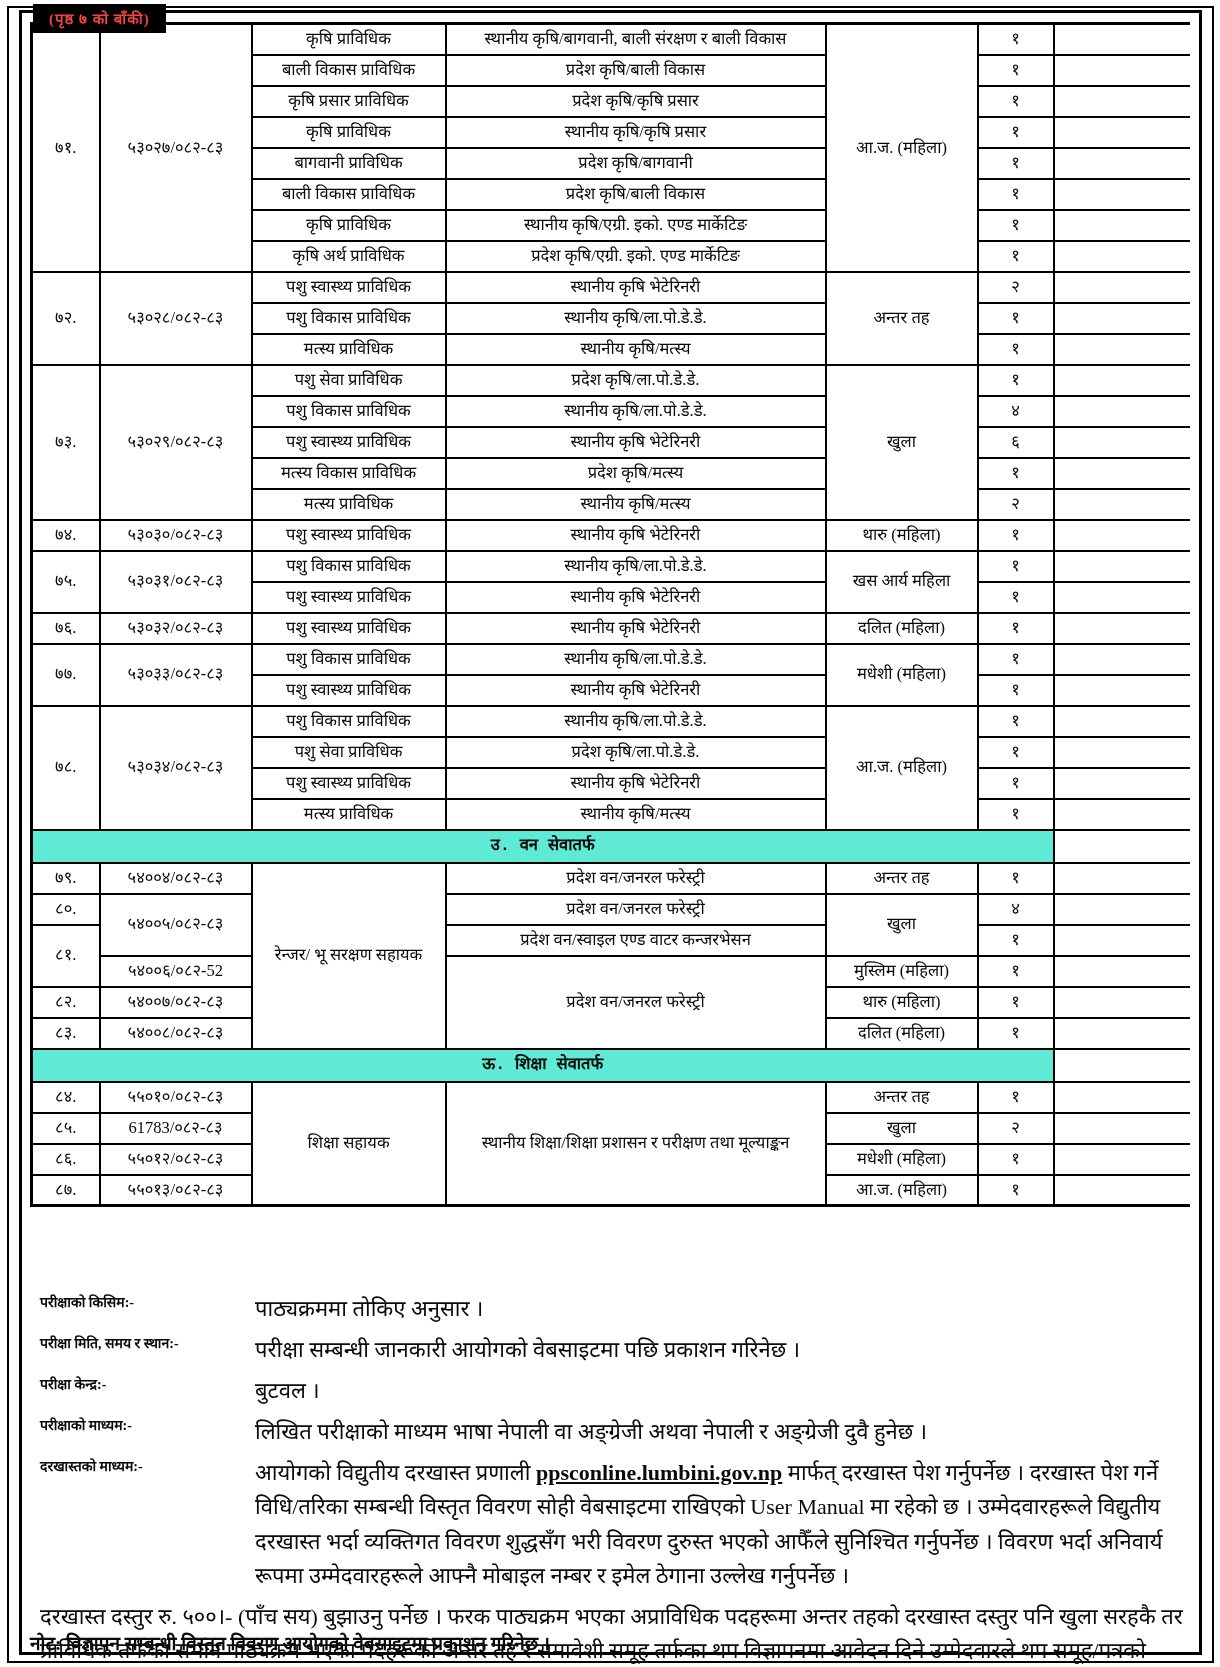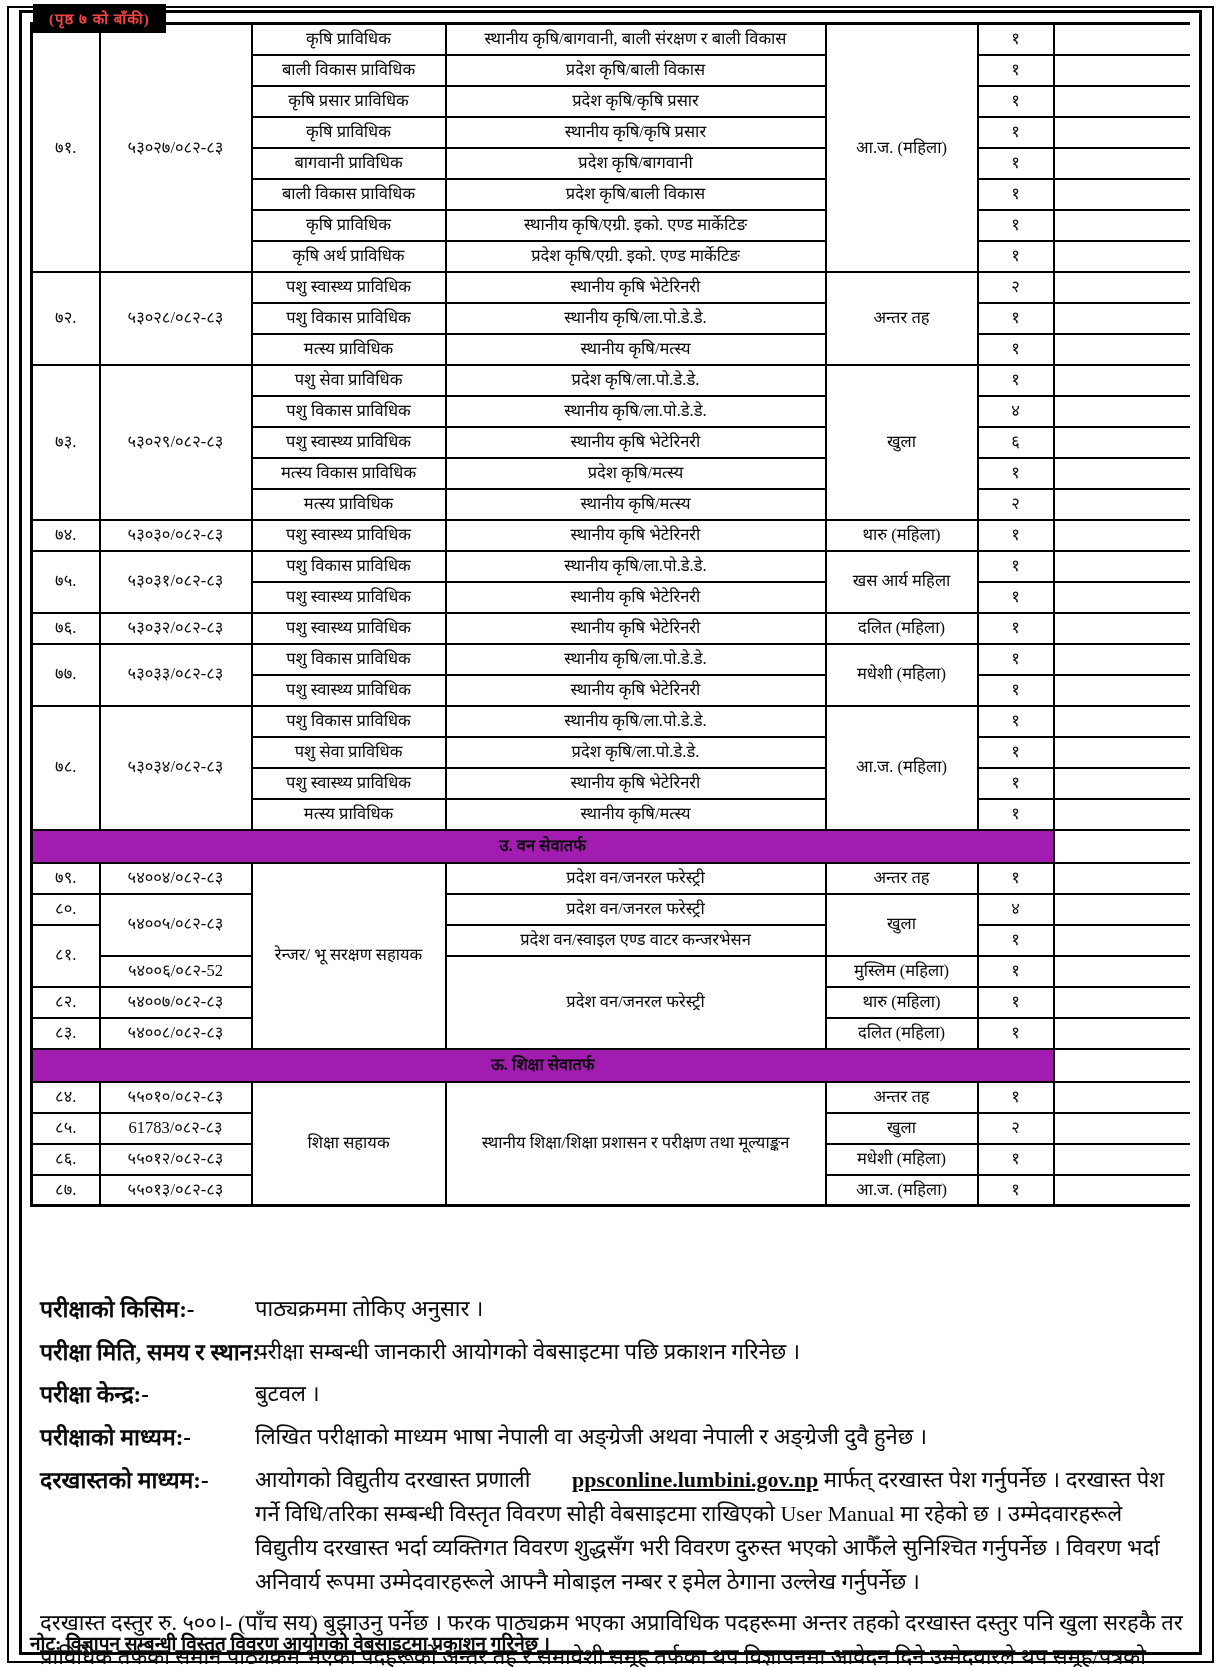--- a/index.html
+++ b/index.html
@@ -42,36 +42,37 @@
     font-size:16.5px; line-height:1.12;
     padding:1px 3px;
     text-align:center; vertical-align:middle;
     overflow:hidden;
   }
   td.col-post, td.col-service { text-align:left; padding-left:5px; }
   td.col-qty { font-size:17px; }
   td.col-section {
     font-weight:bold; font-size:19px; text-align:left; padding-left:9px;
     border-top:3px solid #000; border-bottom:3px solid #000;
-    background:#a21caf;
+    background:#5eead4;
+    font-family:Liberation Mono, monospace;
   }
   td.section-remarks {
     border-top:3px solid #000; border-bottom:3px solid #000;
   }
   .notes {
     position:absolute; left:40px; top:1292px; width:1150px; z-index:2;
   }
   .note-row { display:flex; margin-bottom:7px; }
   .note-label {
     flex:0 0 215px; width:215px;
-    font-weight:bold; font-size:23px; line-height:1.55;
+    font-weight:bold; font-size:14px; line-height:1.55;
     white-space:nowrap;
   }
   .note-value { flex:1; font-size:22px; line-height:1.55; }
-  .portal-link { font-weight:bold; text-decoration:underline;margin-left:36px; }
+  .portal-link { font-weight:bold; text-decoration:underline; }
   .footnote {
     position:absolute; left:30px; top:1630px; z-index:2;
     font-weight:bold; font-size:19px;
   }
 </style>
 </head>
 <body>
 
 <div class="outer-frame"></div>
 <div class="inner-frame"></div>

